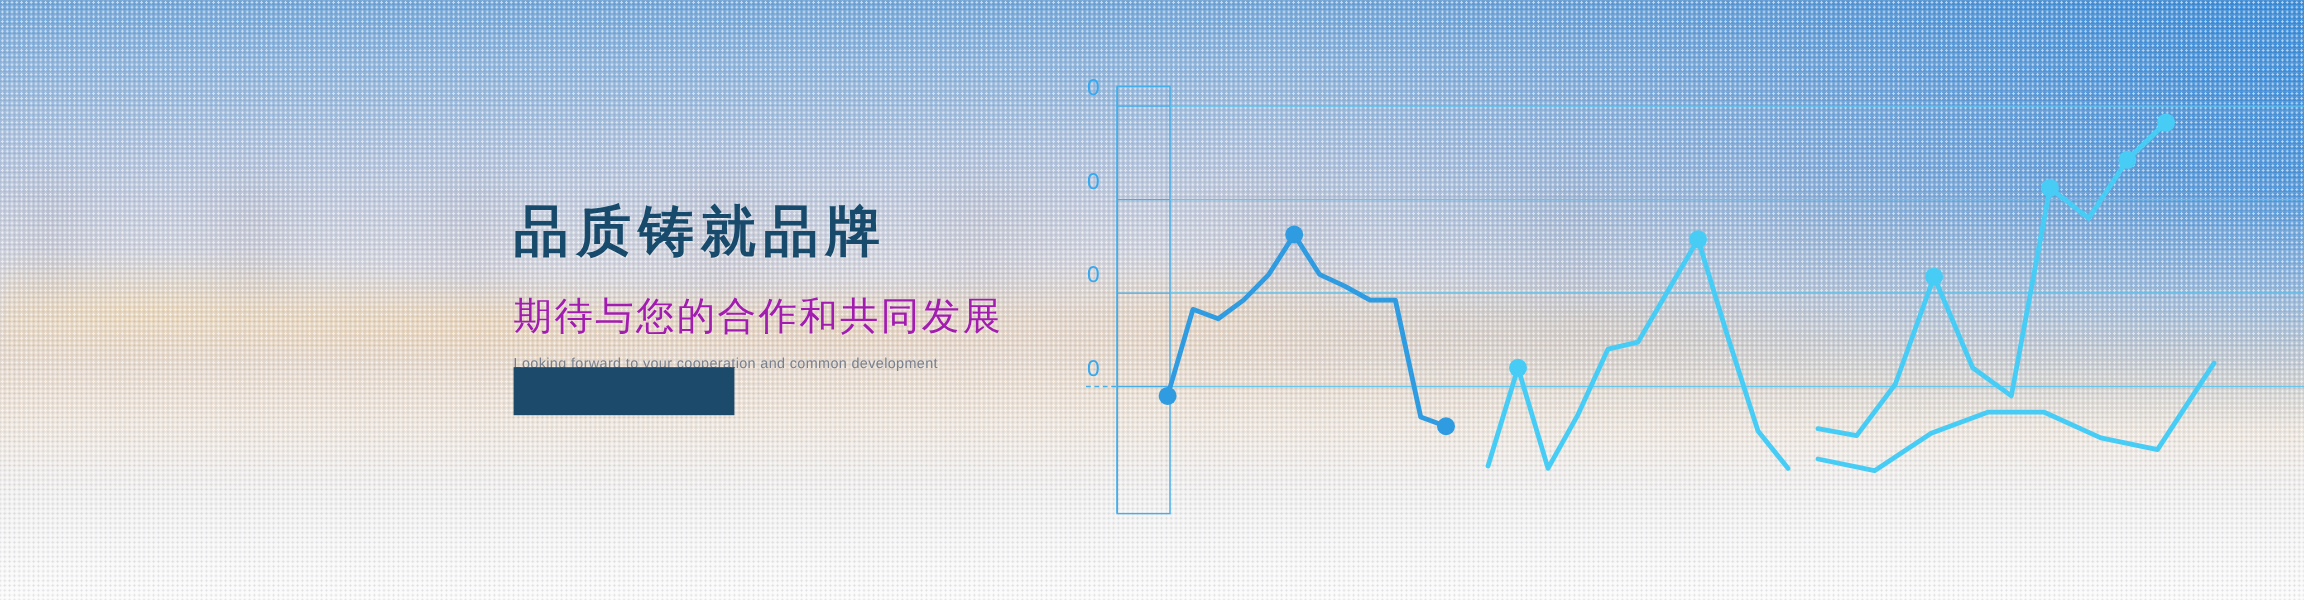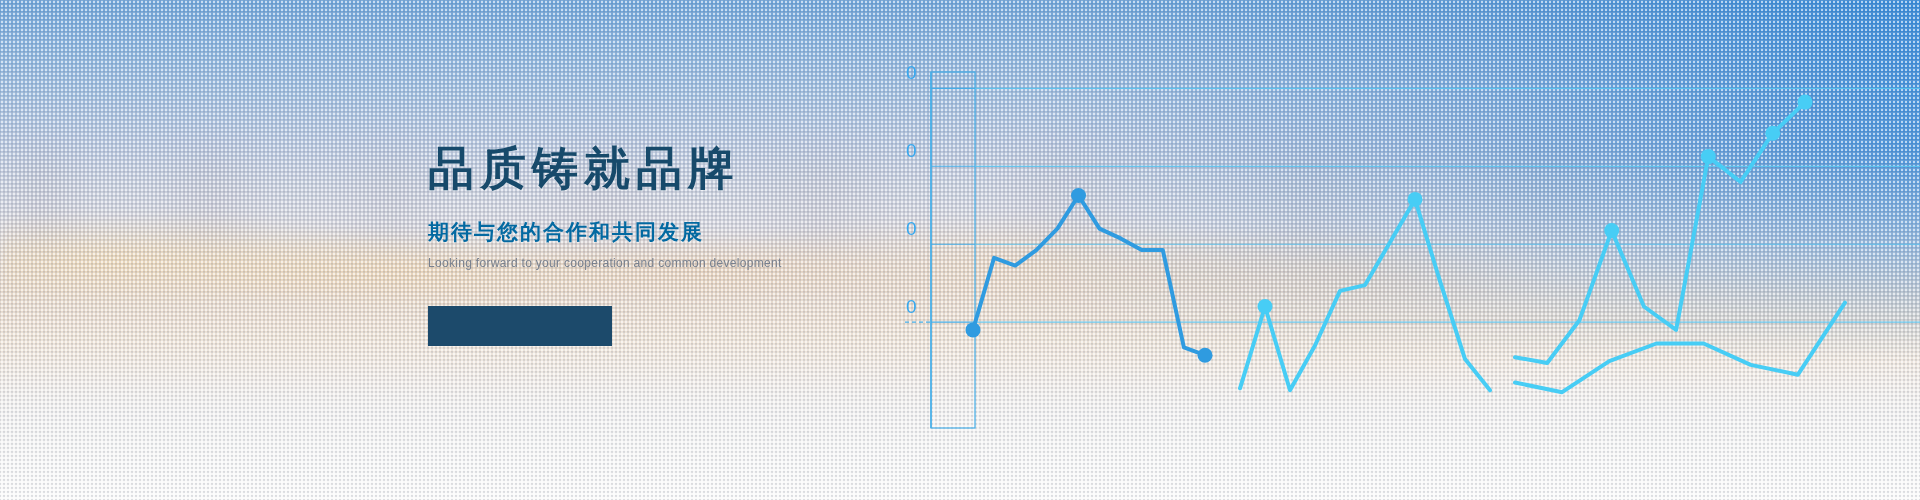--- a/index.html
+++ b/index.html
@@ -77,30 +77,30 @@
       radial-gradient(rgba(60,70,90,.16) 0.7px, rgba(60,70,90,0) 1.0px);
     background-size:4px 4px, 4px 4px;
     background-position:0 0, 2px 2px;
   }
   .bg-scan{
     position:absolute;inset:0;
     background:repeating-linear-gradient(180deg, rgba(255,255,255,.10) 0px, rgba(255,255,255,.10) 1px, rgba(0,0,0,0) 1px, rgba(0,0,0,0) 4px);
   }
 
   
-  .copy{position:absolute;left:428px;top:144px;width:520px;}
+  .copy{position:absolute;left:428px;top:168px;width:520px;}
   .title{
     font-size:46px;line-height:1.05;letter-spacing:6px;
     color:#174a6b;font-weight:700;margin:0;
     text-shadow:0 1px 2px rgba(255,255,255,.45);
     white-space:nowrap;
   }
   .subtitle{
-    margin:26px 0 0 0;font-size:21px;letter-spacing:2px;
-    color:#0369a1;font-weight:700;white-space:nowrap;
+    margin:26px 0 0 0;font-size:32px;letter-spacing:2px;
+    color:#a21caf;font-weight:400;white-space:nowrap;
     text-shadow:0 1px 2px rgba(255,255,255,.4);
   }
   .subtitle-en{
     margin:10px 0 0 0;font-size:12px;letter-spacing:.3px;
     color:#78808e;font-weight:400;white-space:nowrap;
   }
   .cta{
     position:absolute;left:428px;top:306px;
     width:184px;height:40px;border:0;padding:0;
     background:#1c4a6b;color:#ffffff;

